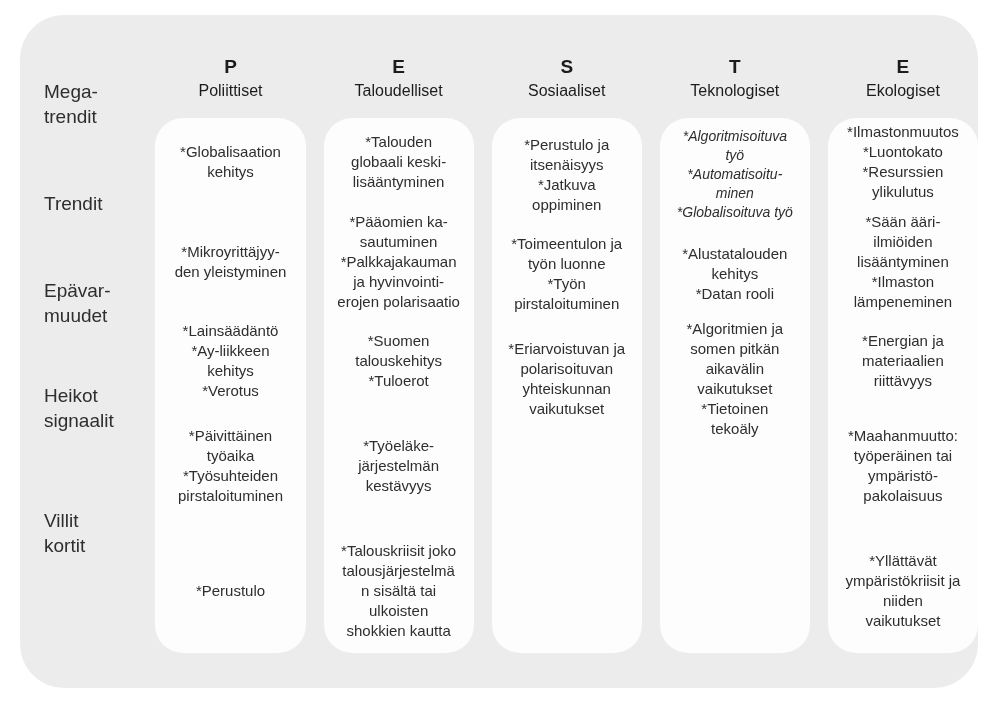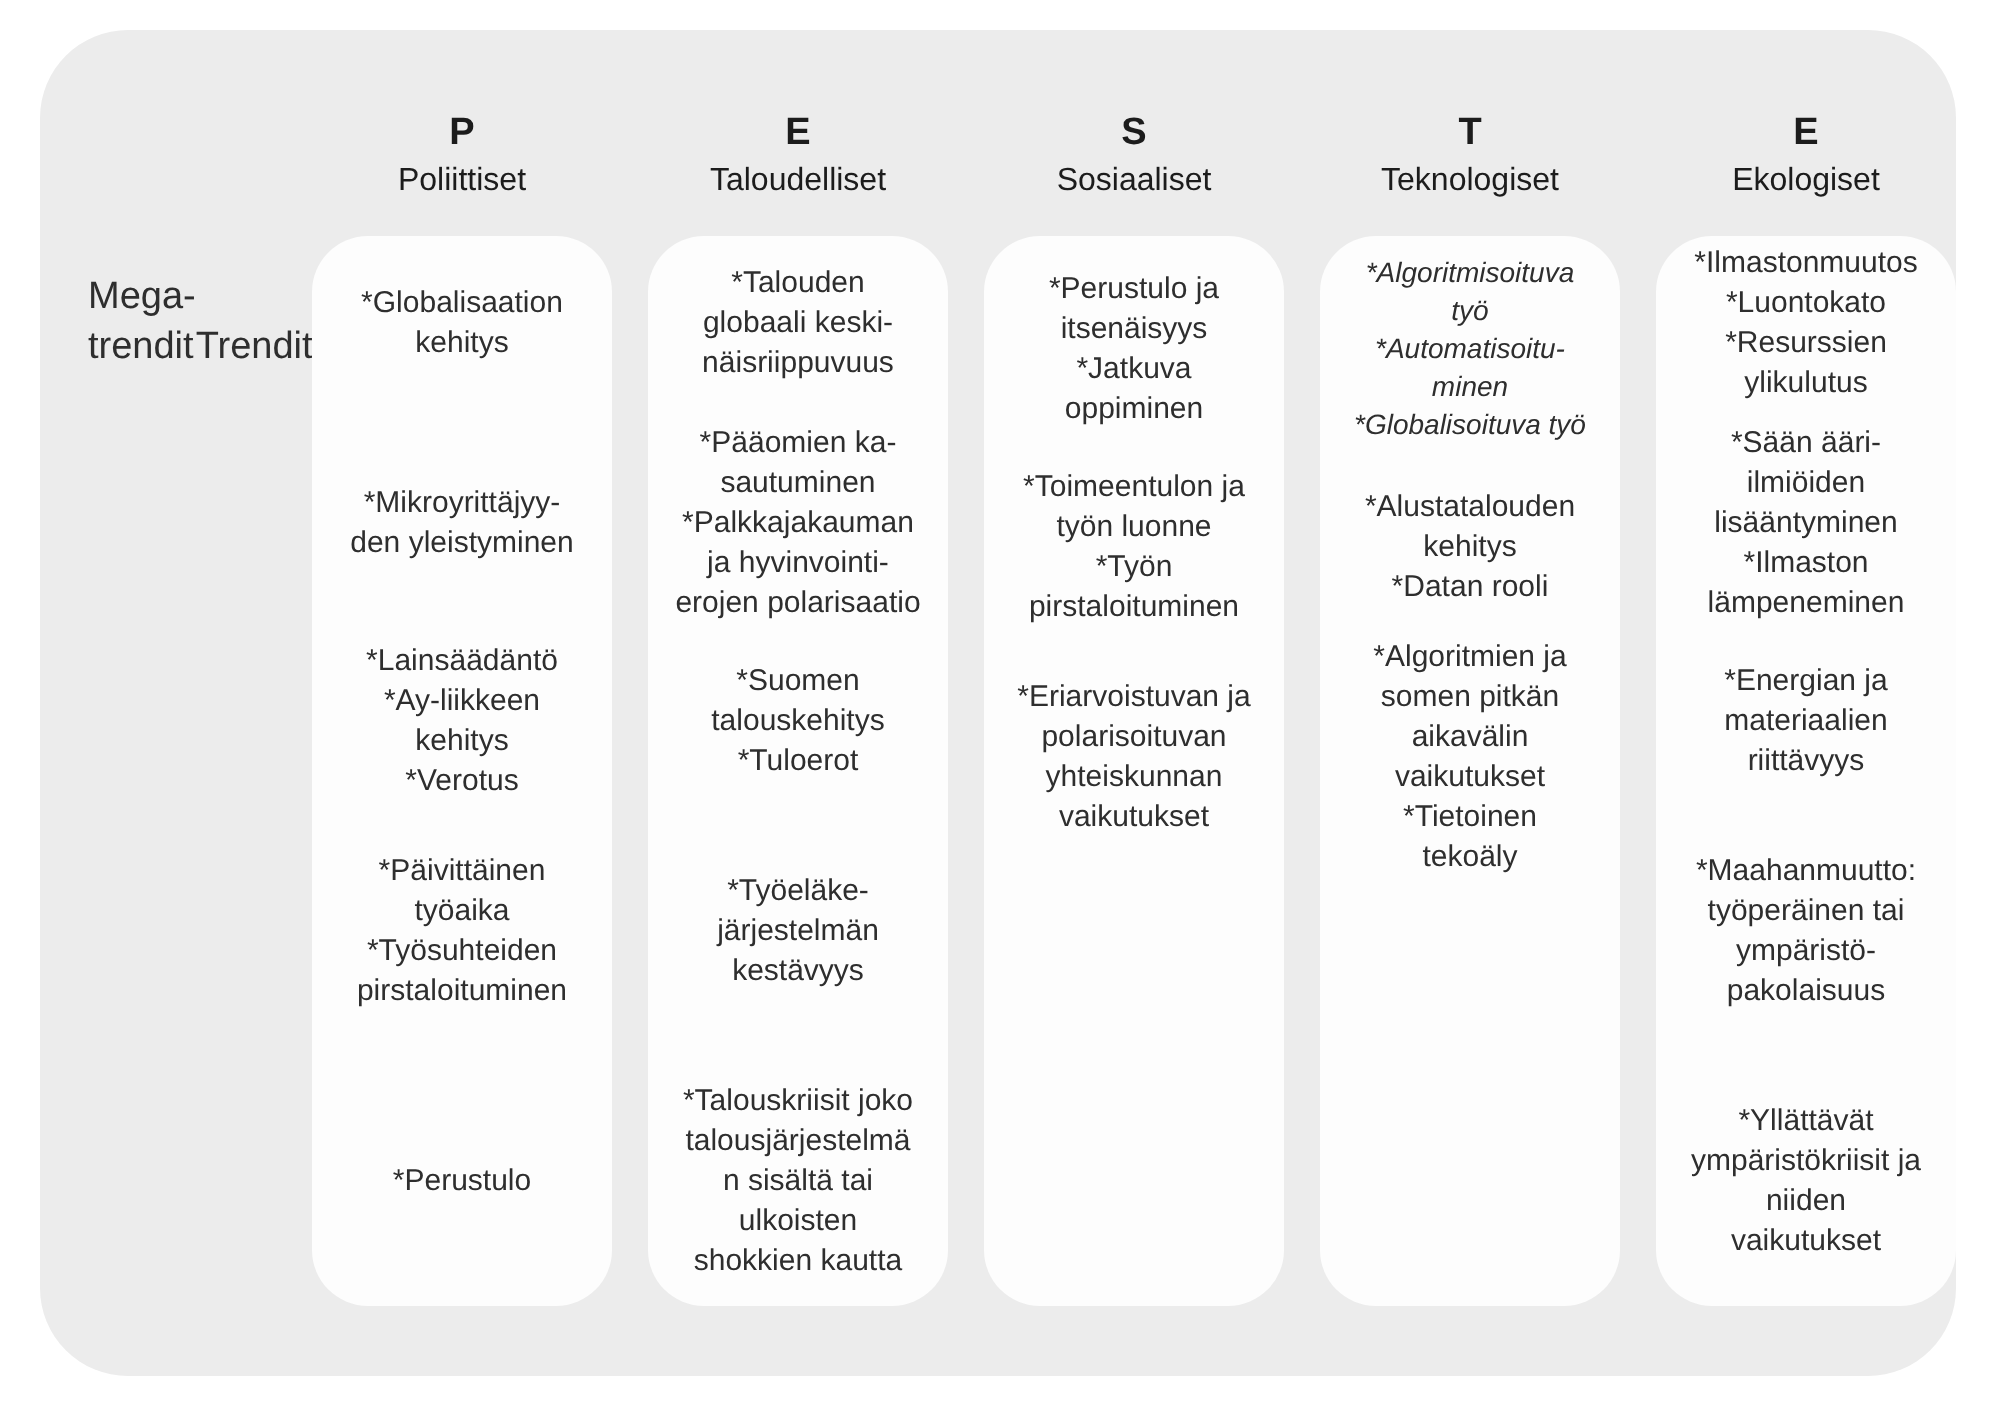--- a/index.html
+++ b/index.html
@@ -24,22 +24,22 @@
     background:var(--board-bg);
     border-radius:44px;
     display:flex;
     align-items:flex-start;
     padding-left:24px;
   }
   
   .label-col{
     width:94px;
     display:flex;
-    flex-direction:row;
-    padding-top:102px; 
+    flex-direction:column;
+    padding-top:45px; 
   }
   .row-label{
     display:flex;
     align-items:center;
     font-size:19px;
     line-height:25px;
     white-space:pre-line;
     color:var(--text);
   }
   
@@ -102,20 +102,22 @@
 <body>
 
 <div class="board">
 
   <div class="label-col">
     <div class="row-label r1">Mega-
 trendit</div>
     <div class="row-label r2">Trendit</div>
     <div class="row-label r3">Epävar-
 muudet</div>
+    <div class="row-label r4">Heikot
+signaalit</div>
     <div class="row-label r5">Villit
 kortit</div>
   </div>
 
   <div class="col">
     <div class="col-header">
       <div class="col-letter">P</div>
       <div class="col-name">Poliittiset</div>
     </div>
     <div class="card">
@@ -136,21 +138,21 @@
   </div>
 
   <div class="col">
     <div class="col-header">
       <div class="col-letter">E</div>
       <div class="col-name">Taloudelliset</div>
     </div>
     <div class="card">
       <div class="cell r1">*Talouden
 globaali keski-
-näisriippuvuus</div>
+lisääntyminen</div>
       <div class="cell r2">*Pääomien ka-
 sautuminen
 *Palkkajakauman
 ja hyvinvointi-
 erojen polarisaatio</div>
       <div class="cell r3">*Suomen
 talouskehitys
 *Tuloerot</div>
       <div class="cell r4">*Työeläke-
 järjestelmän

